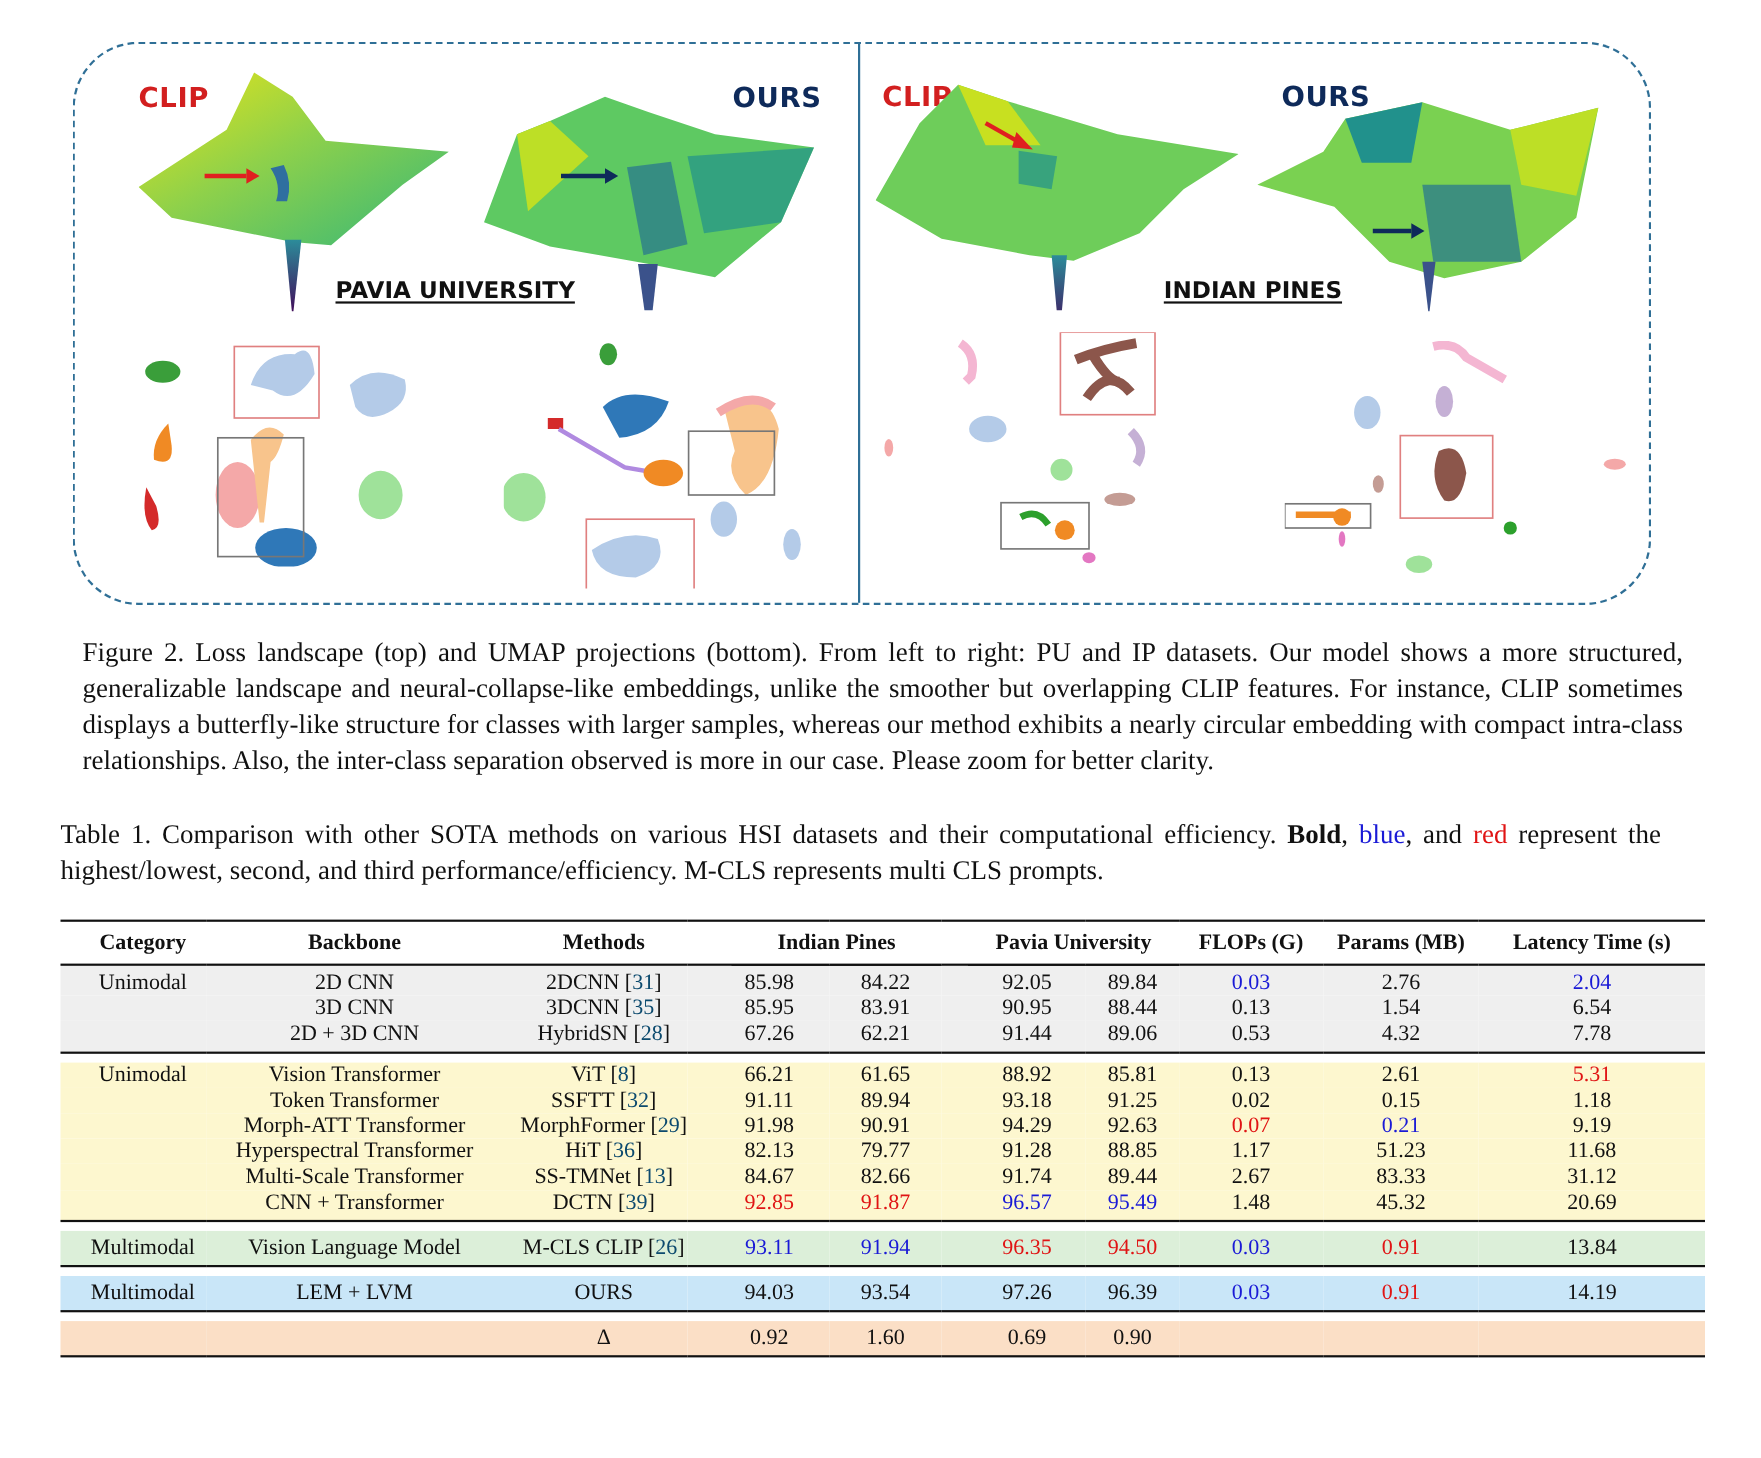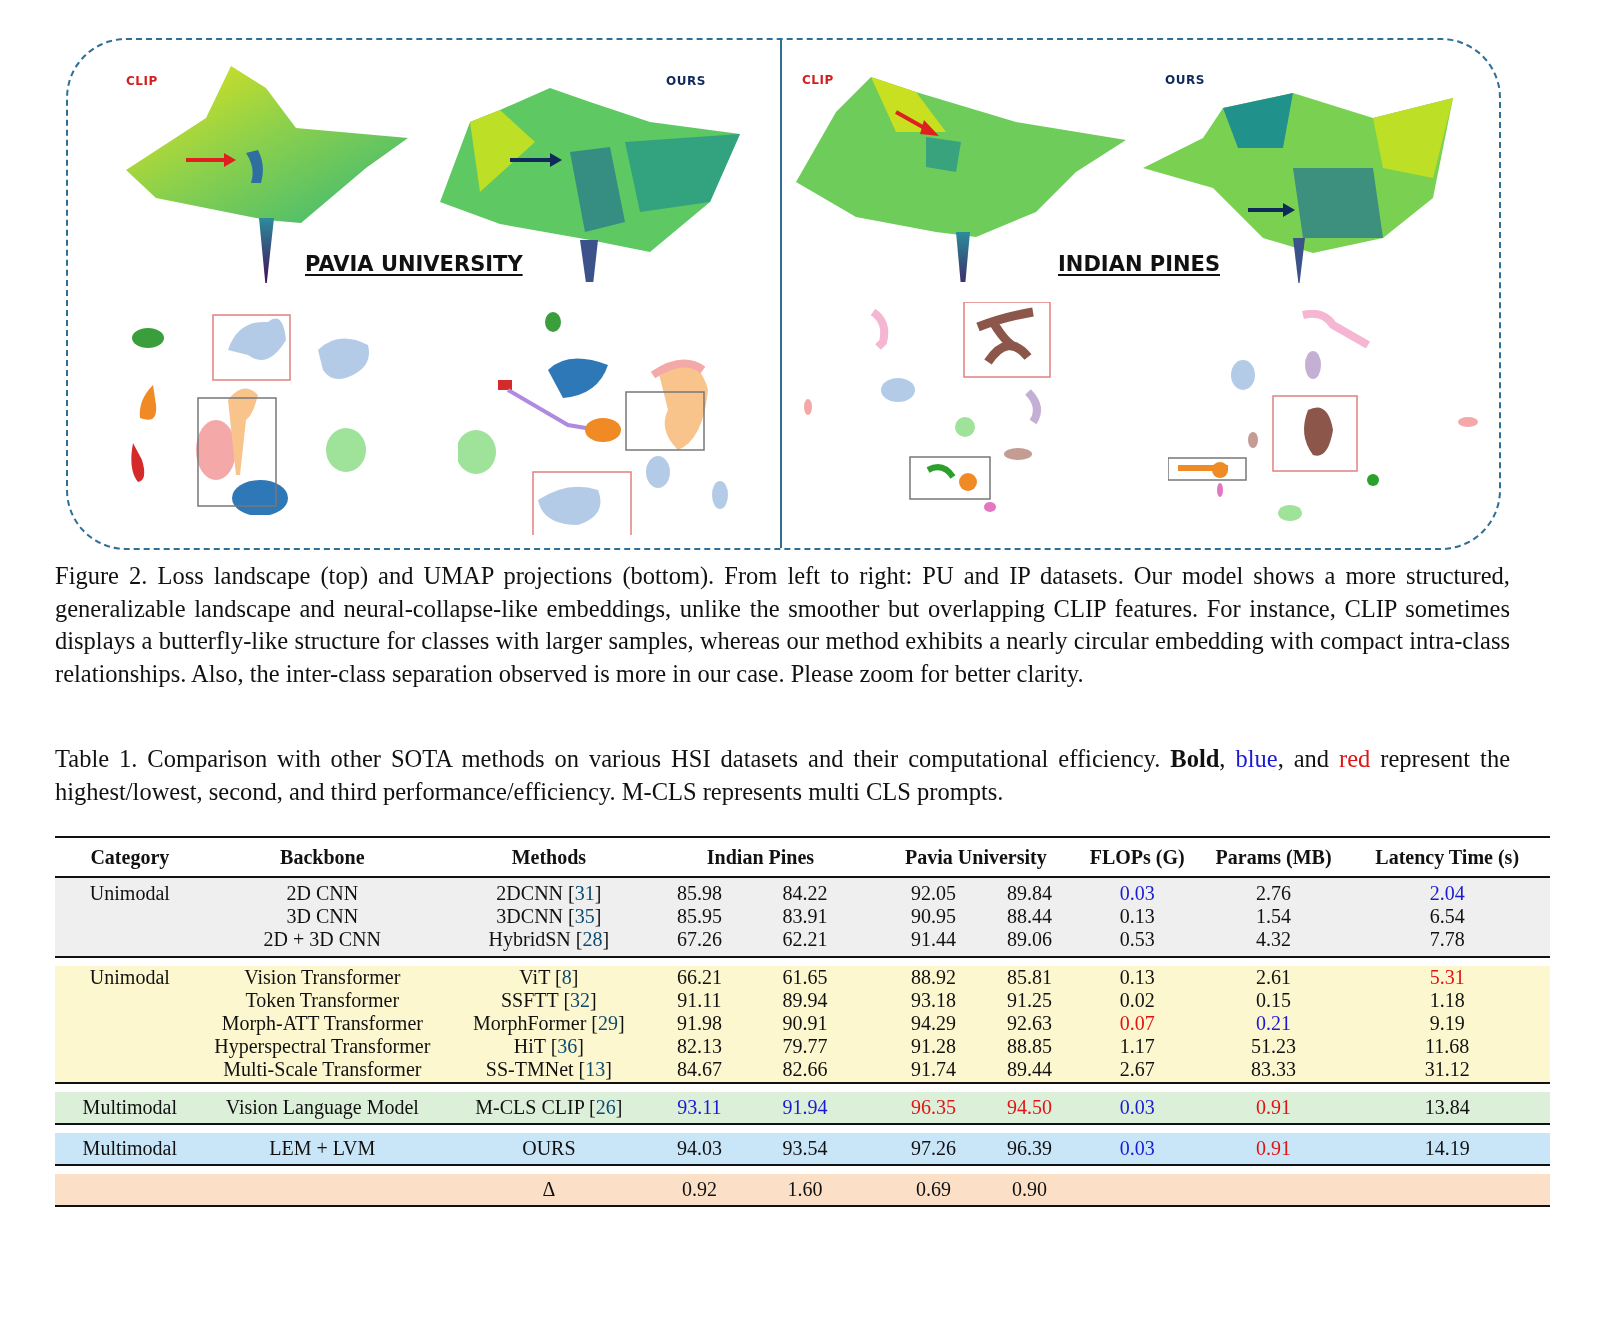--- a/index.html
+++ b/index.html
@@ -8,37 +8,37 @@
 
   
   .figure {
     position: absolute; left: 66px; top: 38px; width: 1435px; height: 512px;
     border: 2px dashed #2f6f96; border-radius: 60px;
   }
   .fig-divider {
     position: absolute; left: 712px; top: 0; width: 2px; height: 508px; background: #2f6f96;
   }
   .panel-label {
-    position: absolute; font-family: "DejaVu Sans", sans-serif; font-weight: bold; font-size: 12px; letter-spacing: 0.5px;
+    position: absolute; font-family: "DejaVu Sans", sans-serif; font-weight: bold; font-size: 25px; letter-spacing: 0.5px;
   }
   .lbl-clip { color: #d21f1f; }
   .lbl-ours { color: #0e2a5a; }
   .dataset-title {
     position: absolute; font-family: "DejaVu Sans", sans-serif; font-weight: bold; font-size: 21px;
     text-decoration: underline; text-underline-offset: 3px; color: #111;
   }
   .landscape { position: absolute; }
   .umap { position: absolute; }
 
   
   .caption {
     position: absolute; left: 55px; width: 1455px; font-size: 24.5px; line-height: 32.5px;
     text-align: justify; color: #111;
   }
-  .fig-caption { top: 560px; }
+  .fig-caption { top: 578px; margin-left: 20px; }
   .tab-caption { top: 743px; }
   .c-bold { font-weight: bold; }
   .c-blue { color: #1a1ad6; }
   .c-red { color: #e01414; }
 
   
   .table-wrap { position: absolute; left: 55px; top: 836px; width: 1495px; }
   table { border-collapse: collapse; width: 100%; font-size: 20px; }
   td, th { padding: 0; white-space: nowrap; }
   .rule-thick { border-top: 2.5px solid #111; }
@@ -325,20 +325,33 @@
         <td class="bgc left" style="padding-left:33px"><span>SS-TMNet</span> <span class="brk">[</span><span class="cite">13</span><span class="brk">]</span></td>
         <td class="bgc center" style="padding-left:20px">84.67</td>
         <td class="bgc center">82.66</td>
         <td class="bgc"></td>
         <td class="bgc center">91.74</td>
         <td class="bgc center">89.44</td>
         <td class="bgc center">2.67</td>
         <td class="bgc center">83.33</td>
         <td class="bgc center">31.12</td>
       </tr>
+      <tr class="row bg-yellow pad-bot">
+        <td class="bgc"></td>
+        <td class="bgc left" style="padding-left:17px">CNN + Transformer</td>
+        <td class="bgc left" style="padding-left:33px"><span>DCTN</span> <span class="brk">[</span><span class="cite">39</span><span class="brk">]</span></td>
+        <td class="bgc center cell-red" style="padding-left:20px">92.85</td>
+        <td class="bgc center cell-red">91.87</td>
+        <td class="bgc"></td>
+        <td class="bgc center cell-blue">96.57</td>
+        <td class="bgc center cell-blue">95.49</td>
+        <td class="bgc center">1.48</td>
+        <td class="bgc center">45.32</td>
+        <td class="bgc center">20.69</td>
+      </tr>
 
       <tr class="sep rule-thick">
           <td colspan="11"></td>
         </tr>
 
       <tr class="row bg-green pad-top pad-bot">
         <td class="bgc left cell-b" style="padding-left:17px">Multimodal</td>
         <td class="bgc left" style="padding-left:17px">Vision Language Model</td>
         <td class="bgc left" style="padding-left:33px"><span>M-CLS CLIP</span> <span class="brk">[</span><span class="cite">26</span><span class="brk">]</span></td>
         <td class="bgc center cell-blue" style="padding-left:20px">93.11</td>

